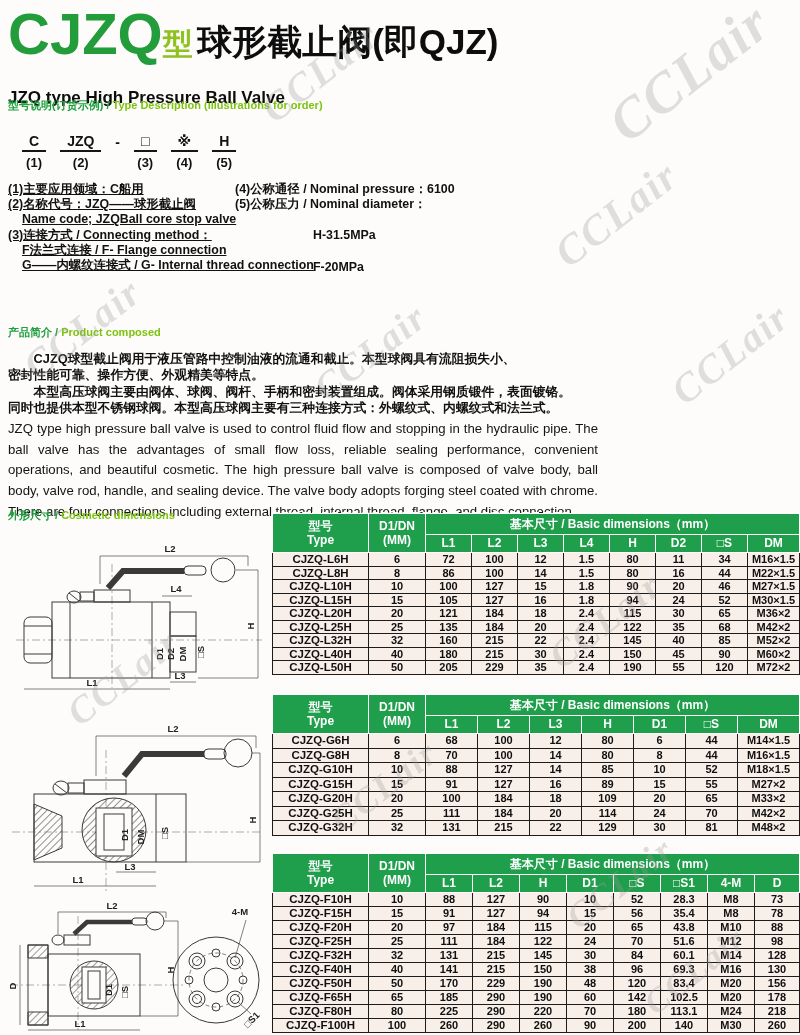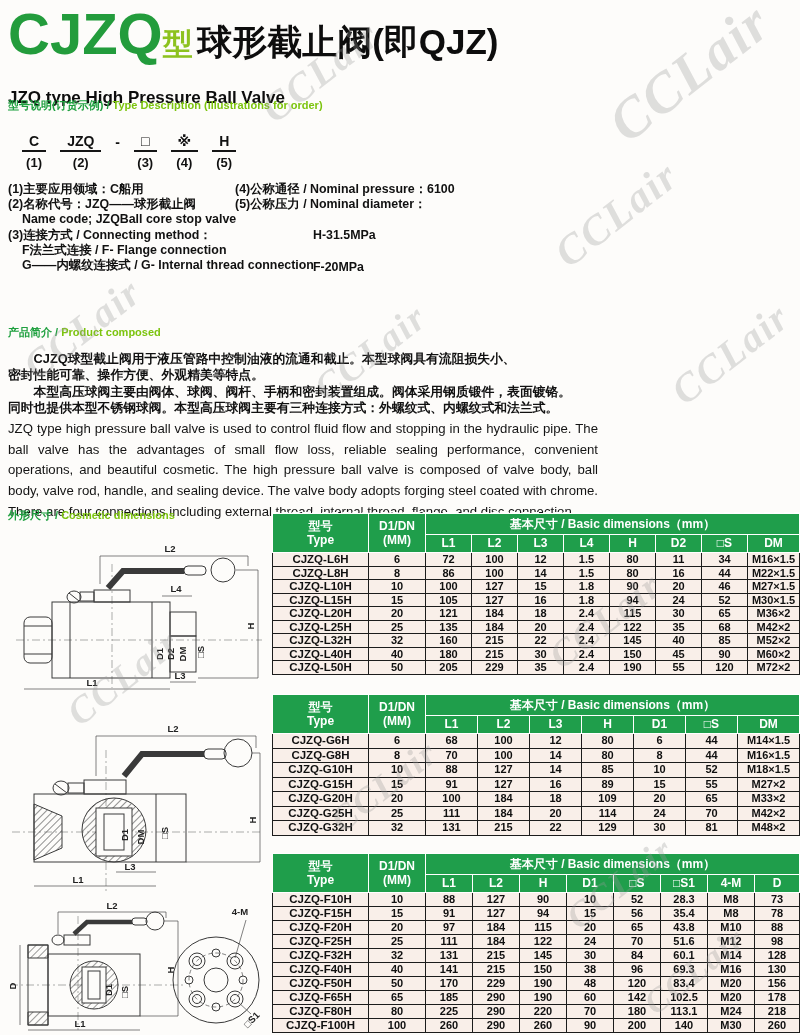--- a/index.html
+++ b/index.html
@@ -24,21 +24,21 @@
 
   
   .order-code { position:absolute; top:133px; left:22px; display:flex; align-items:flex-start; gap:14px; z-index:1; }
   .code-item { display:flex; flex-direction:column; align-items:center; }
   .code-sym { font-size:14px; font-weight:bold; border-bottom:2px solid #151515; padding:0 7px 1px 7px; line-height:16px; }
   .code-num { font-size:13px; font-weight:bold; margin-top:3px; }
   .code-sep { font-size:14px; font-weight:bold; line-height:16px; margin-top:1px; }
 
   
   .notes { position:absolute; z-index:1; font-size:12.4px; font-weight:bold; line-height:15.2px; white-space:nowrap; }
-  .notes-left { top:182px; left:8px; }
+  .notes-left { top:182px; left:8px;text-decoration:underline; }
   .notes-right { top:182px; left:235px; }
   .notes .ind { padding-left:14px; }
   .notes .ind2 { padding-left:78px;margin-top:16px; }
 
   
   .cn-par { position:absolute; top:351px; left:8px; z-index:1; font-size:12.8px; font-weight:bold; line-height:16.3px; white-space:nowrap; }
   .en-par { position:absolute; top:419px; left:8px; width:590px; z-index:1; font-size:13.2px; line-height:1.57; text-align:justify; color:#141414; }
 
   
   .dim-table { position:absolute; left:272px; width:528px; border-collapse:collapse; table-layout:fixed; z-index:1; }

